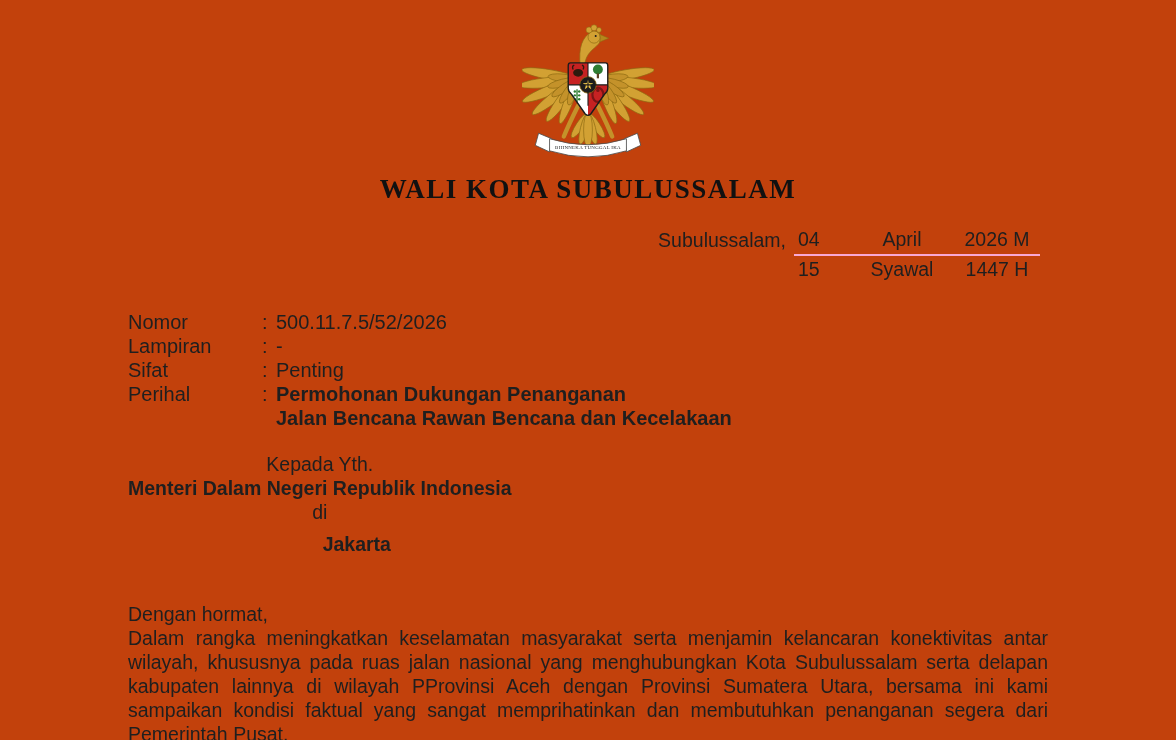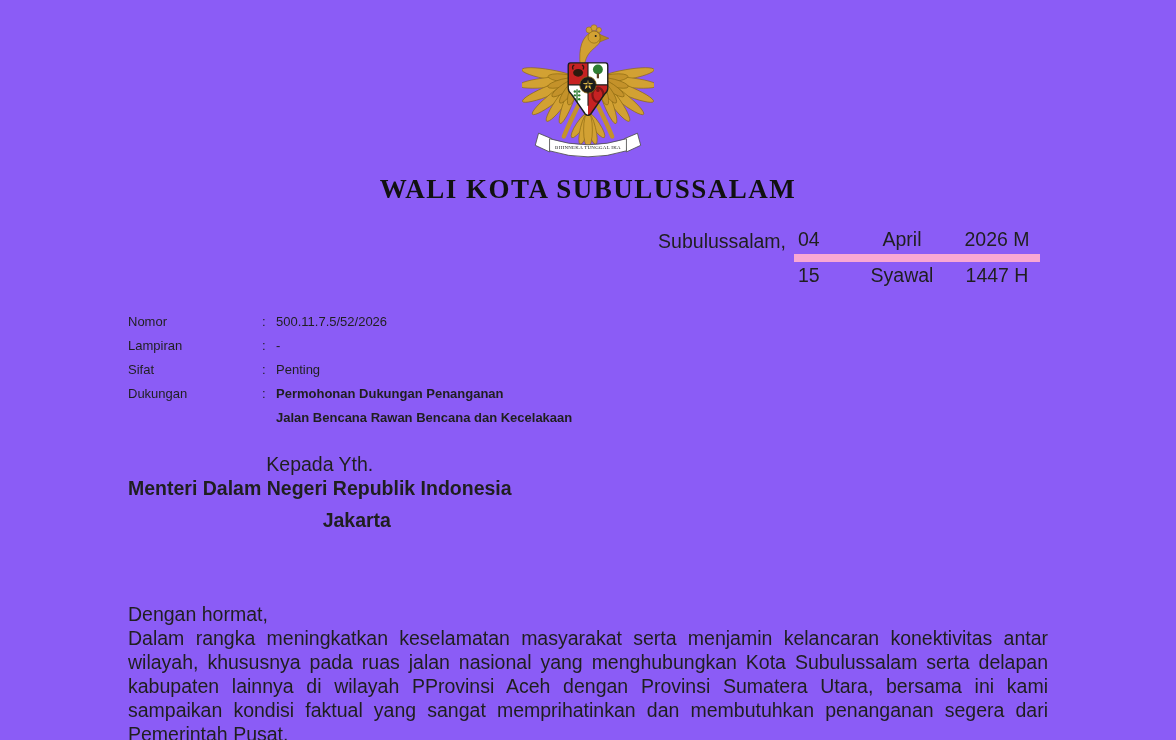--- a/index.html
+++ b/index.html
@@ -1,40 +1,40 @@
 <!DOCTYPE html>
 <html><head>
 <meta charset="utf-8">
 <style>
   html,body{margin:0;padding:0;}
   body{background:#e9e9e9;font-family:"Liberation Sans",sans-serif;}
   .page{
-    position:relative;width:1176px;height:740px;background:#8b5cf6;
+    position:relative;width:1176px;height:740px;background:#c2410c;
     overflow:hidden;color:#1f1f1f;margin:0 auto;
   }
   
   .emblem-wrap{position:absolute;left:0;top:8px;width:1176px;display:flex;justify-content:center;}
   .letter-title{
     position:absolute;left:0;top:174px;width:1176px;text-align:center;
     font-family:"Liberation Serif",serif;font-weight:bold;font-size:27px;
     letter-spacing:1.5px;color:#111;
   }
   
   .dateline{
     position:absolute;top:226px;right:136px;border-collapse:collapse;
     font-size:19.5px;color:#1f1f1f;
   }
   .dateline td{padding:2px 0 3px 0;white-space:nowrap;}
   .dateline td.place{padding-right:8px;text-align:right;}
   .dateline td.d{width:52px;text-align:left;padding-left:4px;}
   .dateline td.m{width:104px;text-align:center;}
   .dateline td.y{width:86px;text-align:center;}
-  .dateline tr.masehi td.u{border-bottom:8px solid #f9a8d4;}
-  
-  .meta{position:absolute;left:128px;top:310px;font-size:13px;line-height:24px;}
+  .dateline tr.masehi td.u{border-bottom:2px solid #f9a8d4;}
+  
+  .meta{position:absolute;left:128px;top:310px;font-size:20px;line-height:24px;}
   .meta-row{display:flex;align-items:flex-start;}
   .meta-label{width:134px;flex:0 0 134px;}
   .meta-colon{width:14px;flex:0 0 14px;}
   .meta-value{white-space:nowrap;}
   .bold{font-weight:bold;}
   
   .recipient{position:absolute;left:128px;top:452px;font-size:19.5px;line-height:24px;text-align:center;}
   .recipient .city{margin-left:74px;margin-top:8px;}
   
   .letter-body{position:absolute;left:128px;top:574px;width:920px;font-size:19.5px;line-height:24px;margin-top:28px;}
@@ -174,32 +174,33 @@
       <span class="meta-label">Lampiran</span>
       <span class="meta-colon">:</span>
       <span class="meta-value">-</span>
     </div>
     <div class="meta-row">
       <span class="meta-label">Sifat</span>
       <span class="meta-colon">:</span>
       <span class="meta-value">Penting</span>
     </div>
     <div class="meta-row">
-      <span class="meta-label">Dukungan</span>
+      <span class="meta-label">Perihal</span>
       <span class="meta-colon">:</span>
       <span class="meta-value bold">
         <span>Permohonan Dukungan Penanganan</span><br>
         <span>Jalan Bencana Rawan Bencana dan Kecelakaan</span>
       </span>
     </div>
   </div>
 
   <div class="recipient">
     <div>Kepada Yth.</div>
     <div class="bold">Menteri Dalam Negeri Republik Indonesia</div>
+    <div>di</div>
     <div class="bold city">Jakarta</div>
   </div>
 
   <div class="letter-body">
     <p>Dengan hormat,</p>
     <p class="para">Dalam rangka meningkatkan keselamatan masyarakat serta menjamin kelancaran konektivitas antar wilayah, khususnya pada ruas jalan nasional yang menghubungkan Kota Subulussalam serta delapan kabupaten lainnya di wilayah PProvinsi Aceh dengan Provinsi Sumatera Utara, bersama ini kami sampaikan kondisi faktual yang sangat memprihatinkan dan membutuhkan penanganan segera dari Pemerintah Pusat.</p>
   </div>
 
 </div>
 

